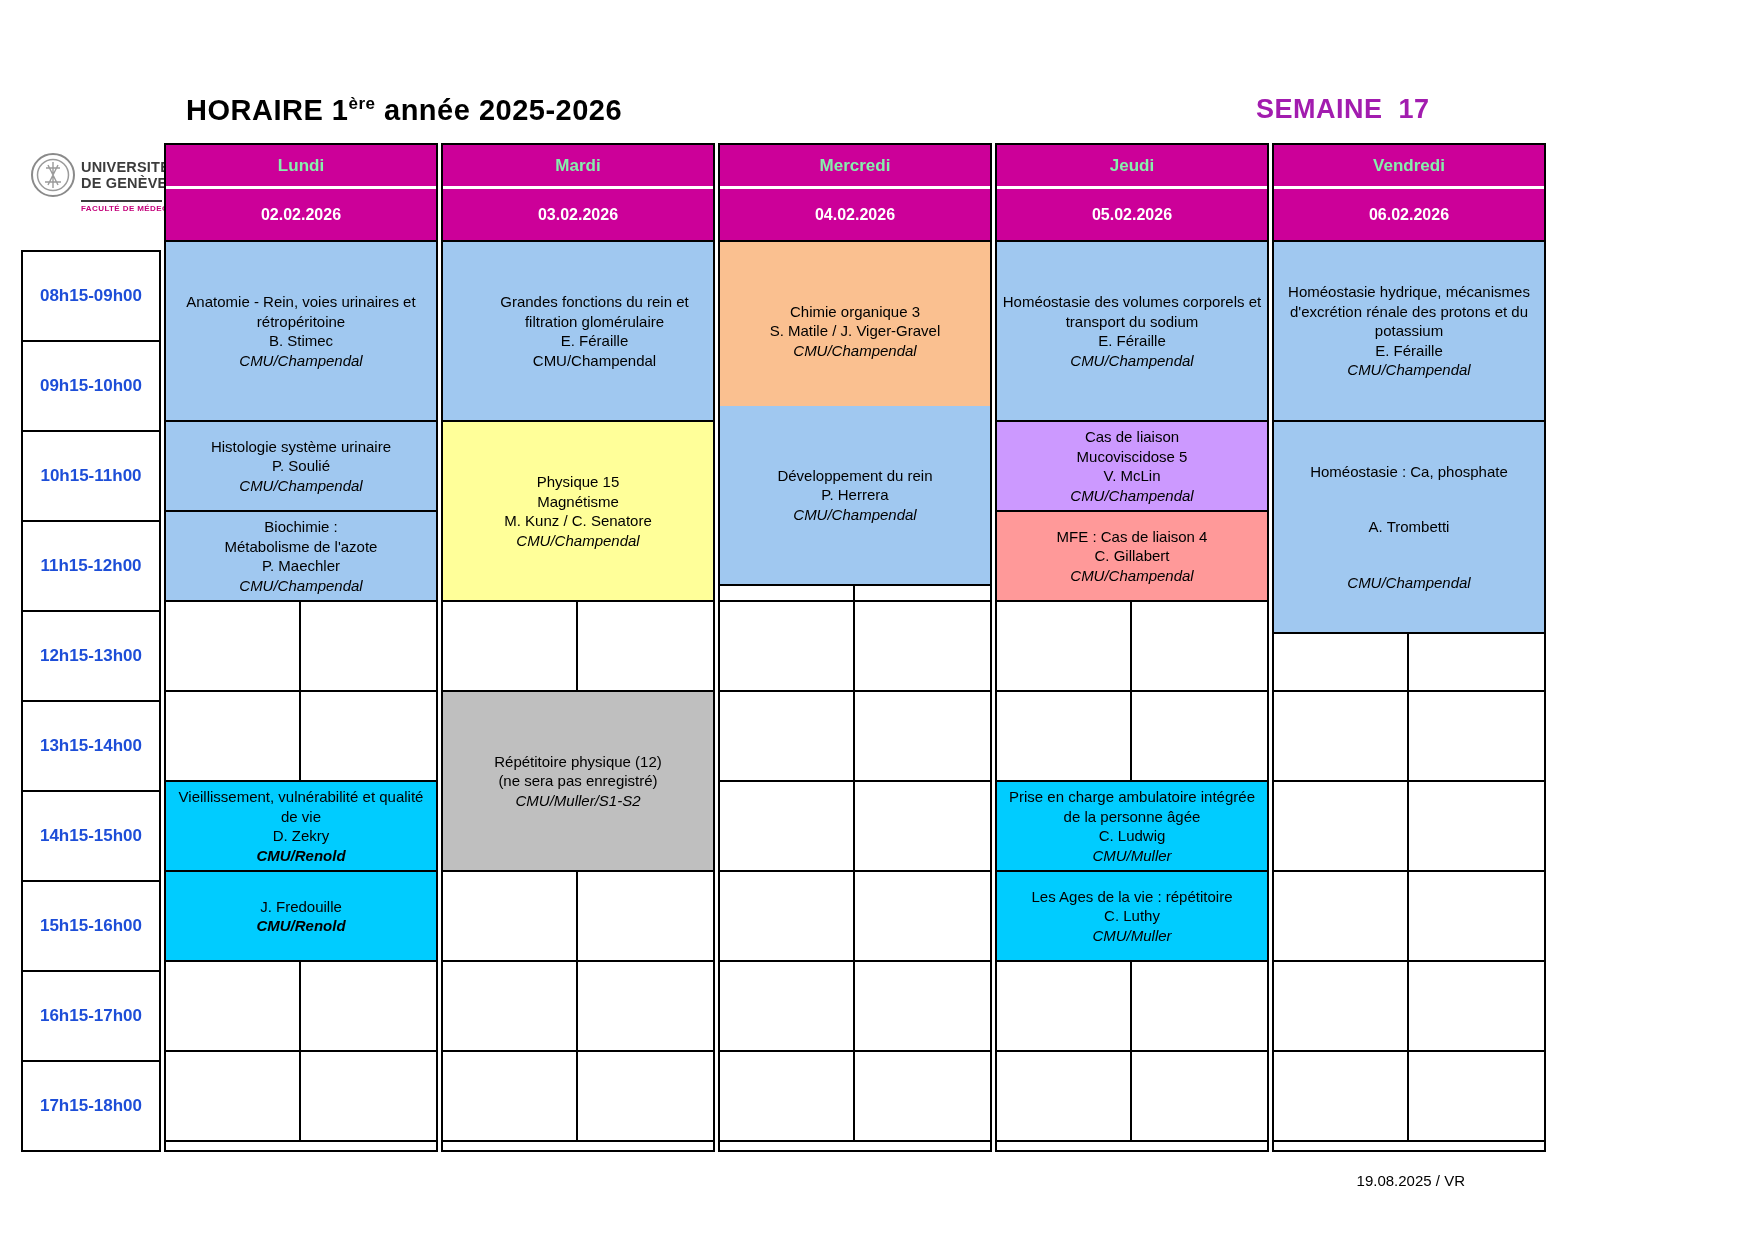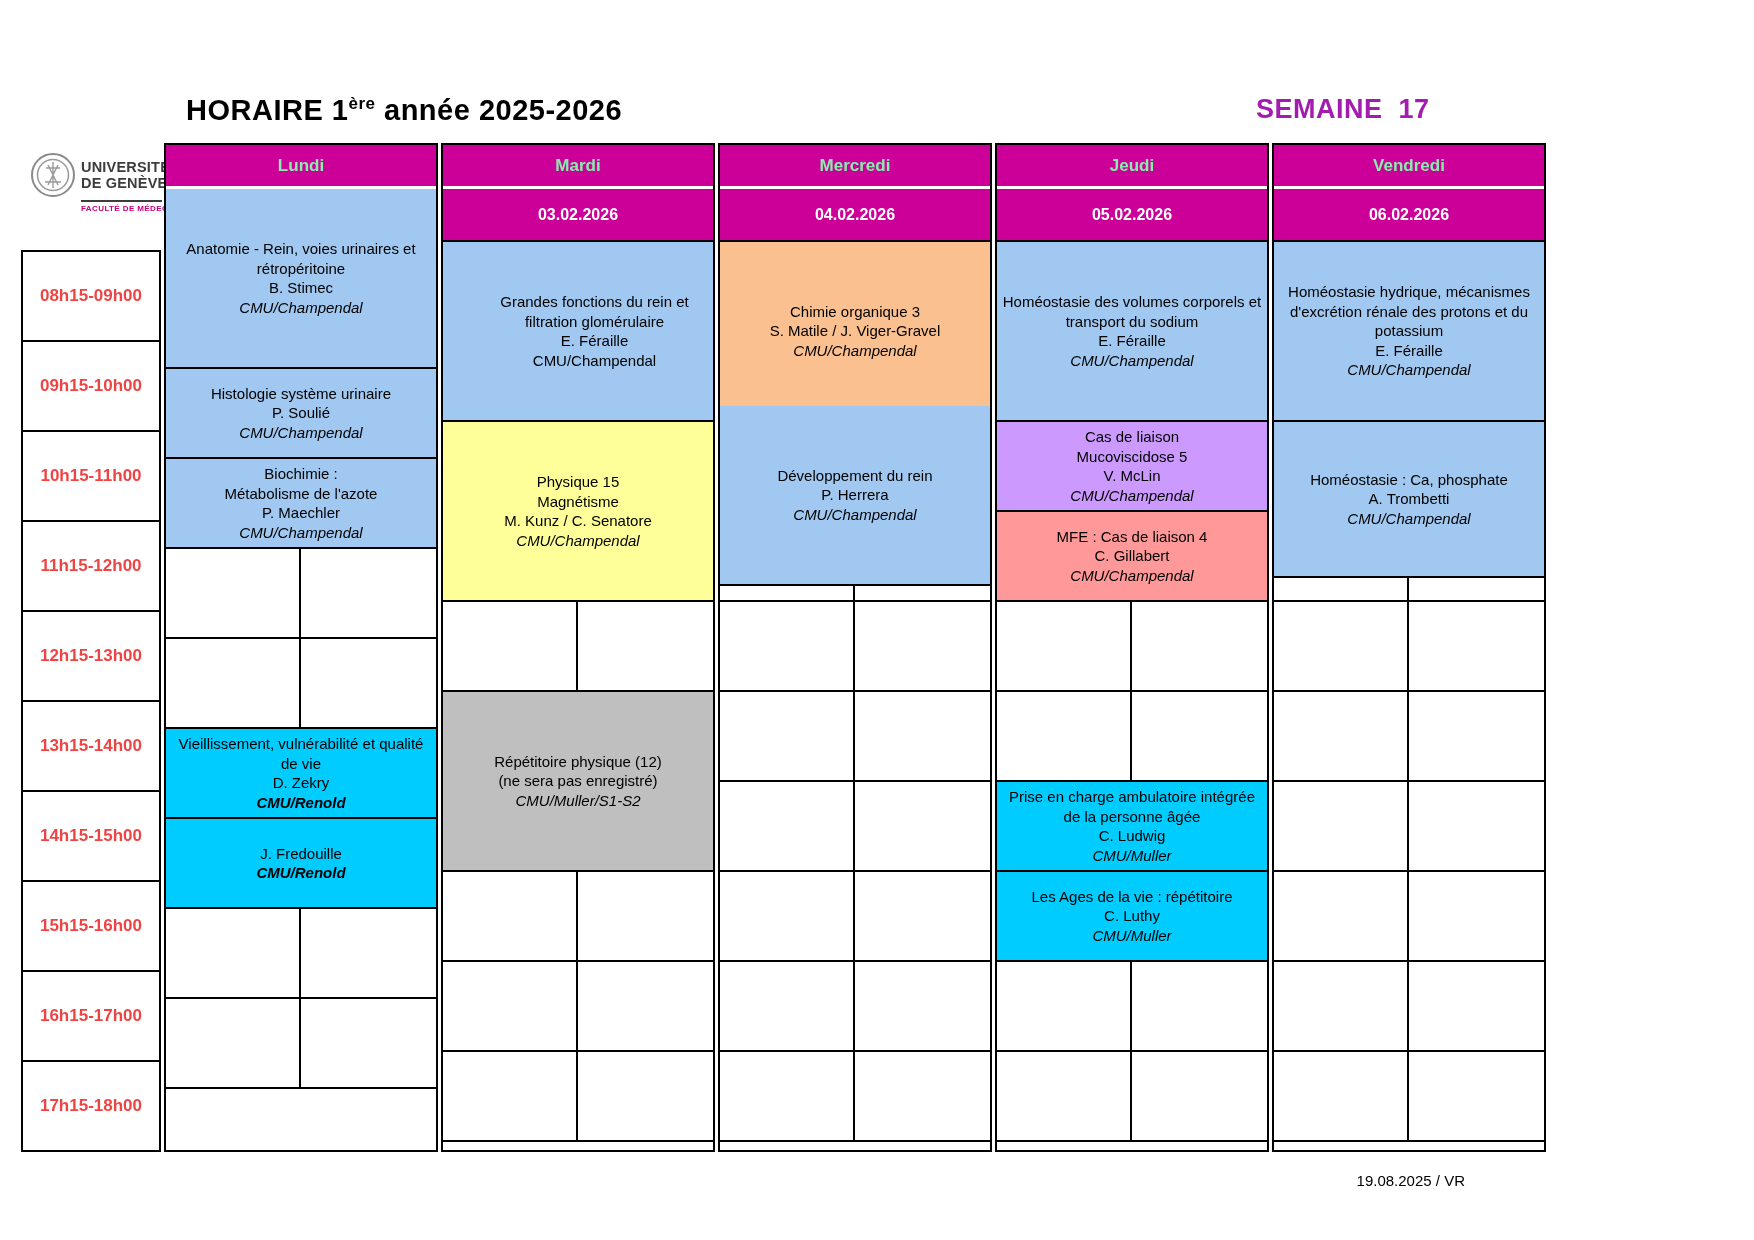--- a/index.html
+++ b/index.html
@@ -34,21 +34,21 @@
   .fac-line { font-size: 8px; font-weight: bold; color: #c4007a; margin-left: 51px; letter-spacing: 0.4px; white-space: nowrap; }
   
   .timetable { position: absolute; left: 21px; top: 143px; width: 1530px; height: 1012px; }
   .time-column {
     position: absolute; left: 0; top: 107px; width: 140px; height: 902px;
     border: 2px solid #000; background: #fff;
   }
   .time-cell {
     height: 90px; border-bottom: 2px solid #000;
     display: flex; align-items: center; justify-content: center;
-    font-size: 17px; font-weight: bold; color: #ef4444;
+    font-size: 17px; font-weight: bold; color: #1d4ed8;
   }
   .time-cell:last-child { border-bottom: none; height: 88px; }
   .daycol {
     position: absolute; top: 0; width: 274px; height: 1009px;
     border: 2px solid #000; background: #fff;
   }
   .day-name {
     height: 44px; background: #CC0099; color: #86efac;
     border-bottom: 3px solid #fff;
     display: flex; align-items: center; justify-content: center;
@@ -112,20 +112,21 @@
         <div class="time-cell">11h15-12h00</div>
         <div class="time-cell">12h15-13h00</div>
         <div class="time-cell">13h15-14h00</div>
         <div class="time-cell">14h15-15h00</div>
         <div class="time-cell">15h15-16h00</div>
         <div class="time-cell">16h15-17h00</div>
         <div class="time-cell">17h15-18h00</div>
       </div>
       <div class="daycol" style="left: 143px;">
         <div class="day-name">Lundi</div>
+        <div class="day-date">02.02.2026</div>
         <div class="day-body">
           <div class="grid-row">
             <div class="half"></div>
             <div class="half"></div>
           </div>
           <div class="grid-row">
             <div class="half"></div>
             <div class="half"></div>
           </div>
           <div class="grid-row">
@@ -419,21 +420,21 @@
           </div>
           <div class="grid-row">
             <div class="half"></div>
             <div class="half"></div>
           </div>
           <div class="event" style="top: 0px; height: 180px; background: rgb(160, 200, 240);">
             <div class="ev-line">Homéostasie hydrique, mécanismes d'excrétion rénale des protons et du potassium</div>
             <div class="ev-line">E. Féraille</div>
             <div class="ev-line italic">CMU/Champendal</div>
           </div>
-          <div class="event" style="top: 180px; height: 156px; background: rgb(160, 200, 240);">
+          <div class="event" style="top: 180px; height: 212px; background: rgb(160, 200, 240); gap: 36px;">
             <div class="ev-line">Homéostasie : Ca, phosphate</div>
             <div class="ev-line">A. Trombetti</div>
             <div class="ev-line italic">CMU/Champendal</div>
           </div>
         </div>
       </div>
     </div>
 
   <div class="footer-note">19.08.2025 / VR</div>
 </div>

